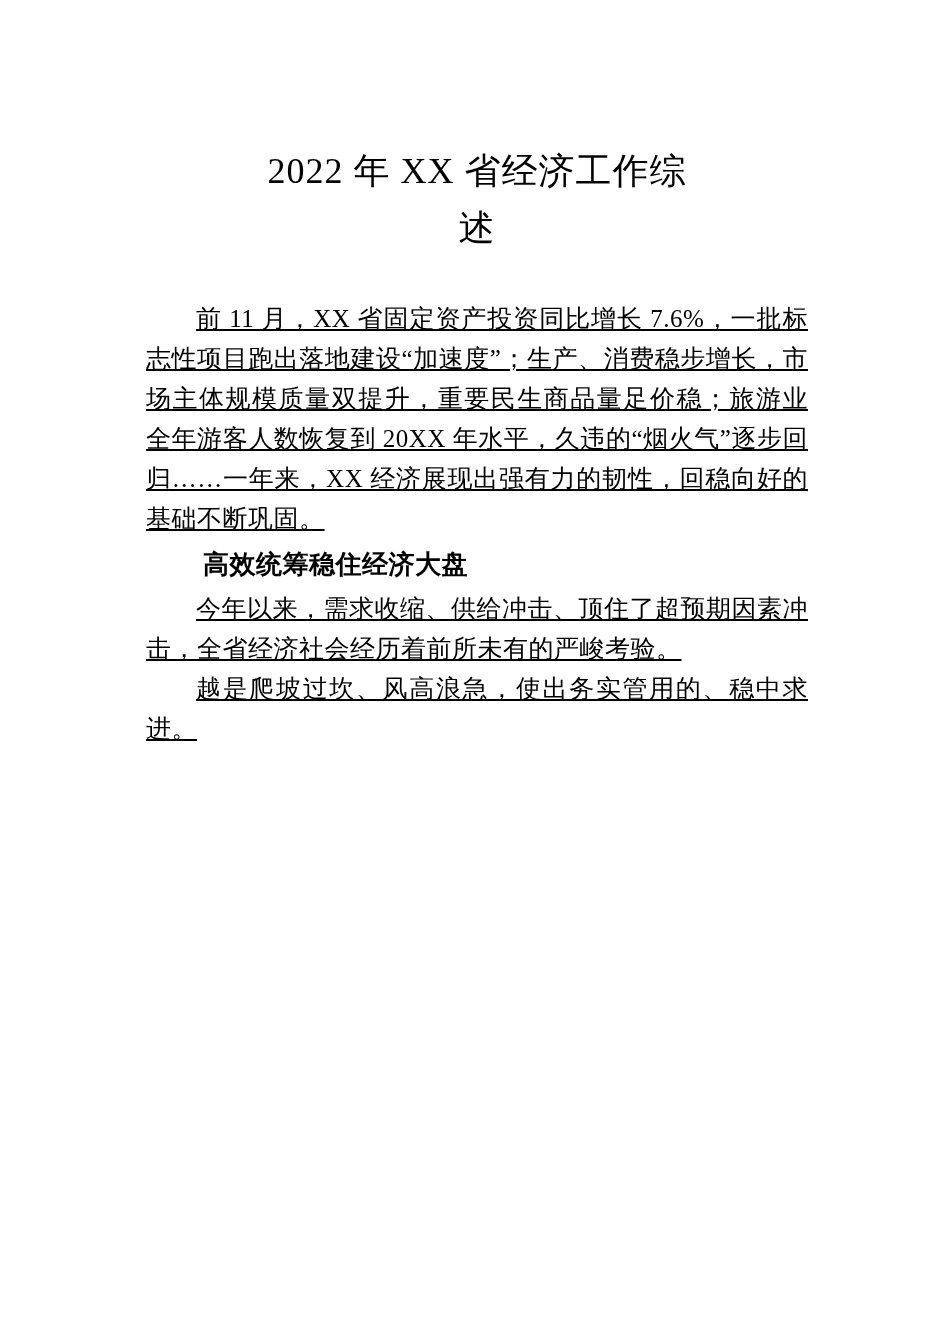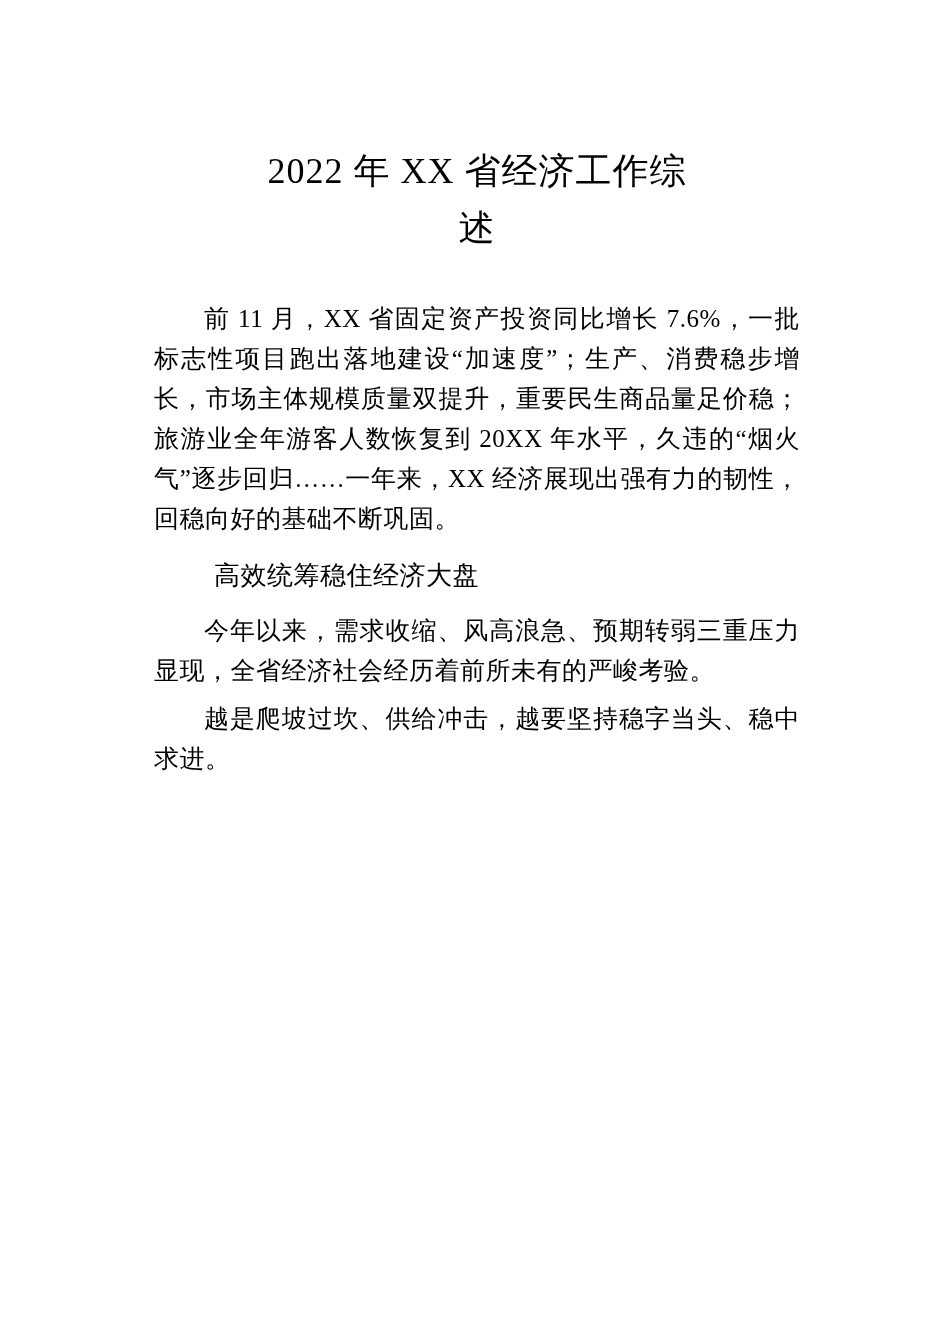--- a/index.html
+++ b/index.html
@@ -28,47 +28,48 @@
     font-weight: normal;
     line-height: 57px;
     text-align: center;
     max-width: 430px;
     margin: 0 auto 42px auto;
     letter-spacing: 1px;
   }
   .para {
     font-size: 25px;
     line-height: 40px;
-    margin: 8px;
+    margin: 0;
     text-align: justify;
     text-indent: 2em;
     letter-spacing: 0.5px;
+    text-decoration: underline;
   }
   .section-heading {
     font-size: 26px;
     line-height: 40px;
-    margin: 16px;
-    font-weight: normal;
+    margin: 5px;
+    font-weight: bold;
     font-family: "Liberation Sans", "DejaVu Sans", sans-serif;
     text-indent: 2em;
     letter-spacing: 0.5px;
   }
 </style>
 </head>
 <body>
 
 <div class="page">
   <div class="content">
 
     <h1 class="doc-title">2022 年 XX 省经济工作综述</h1>
 
     <p class="para">前 11 月，XX 省固定资产投资同比增长 7.6%，一批标志性项目跑出落地建设“加速度”；生产、消费稳步增长，市场主体规模质量双提升，重要民生商品量足价稳；旅游业全年游客人数恢复到 20XX 年水平，久违的“烟火气”逐步回归……一年来，XX 经济展现出强有力的韧性，回稳向好的基础不断巩固。</p>
 
 
     <h2 class="section-heading">高效统筹稳住经济大盘</h2>
 
-    <p class="para">今年以来，需求收缩、风高浪急、预期转弱三重压力显现，全省经济社会经历着前所未有的严峻考验。</p>
+    <p class="para">今年以来，需求收缩、供给冲击、顶住了超预期因素冲击，全省经济社会经历着前所未有的严峻考验。</p>
 
-    <p class="para">越是爬坡过坎、供给冲击，越要坚持稳字当头、稳中求进。</p>
+    <p class="para">越是爬坡过坎、风高浪急，使出务实管用的、稳中求进。</p>
 
 
   </div>
 </div>
 
 </body></html>

